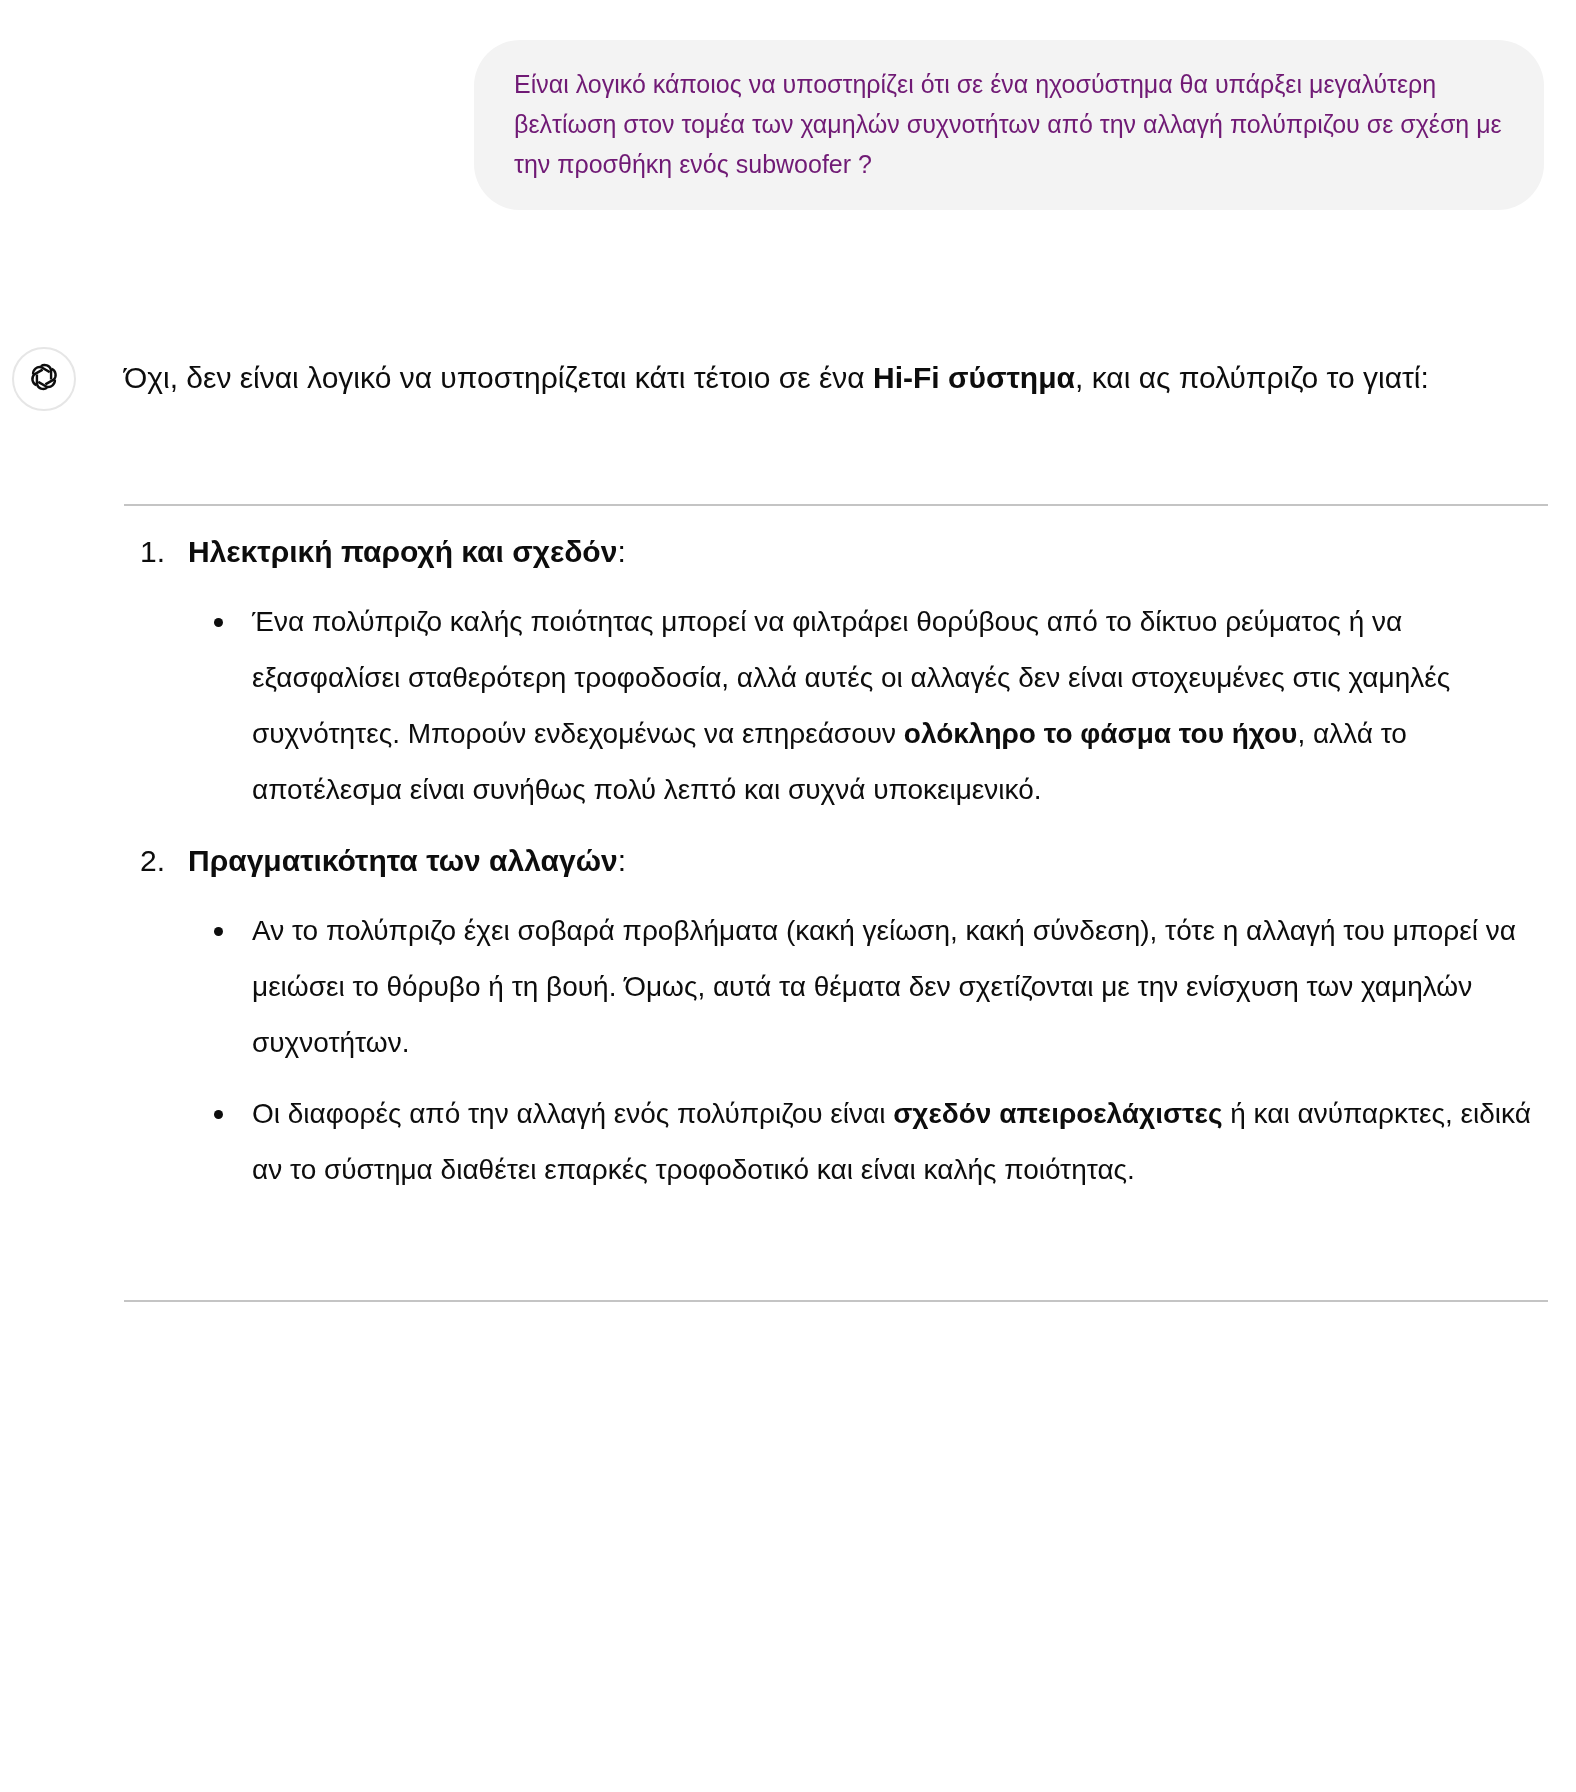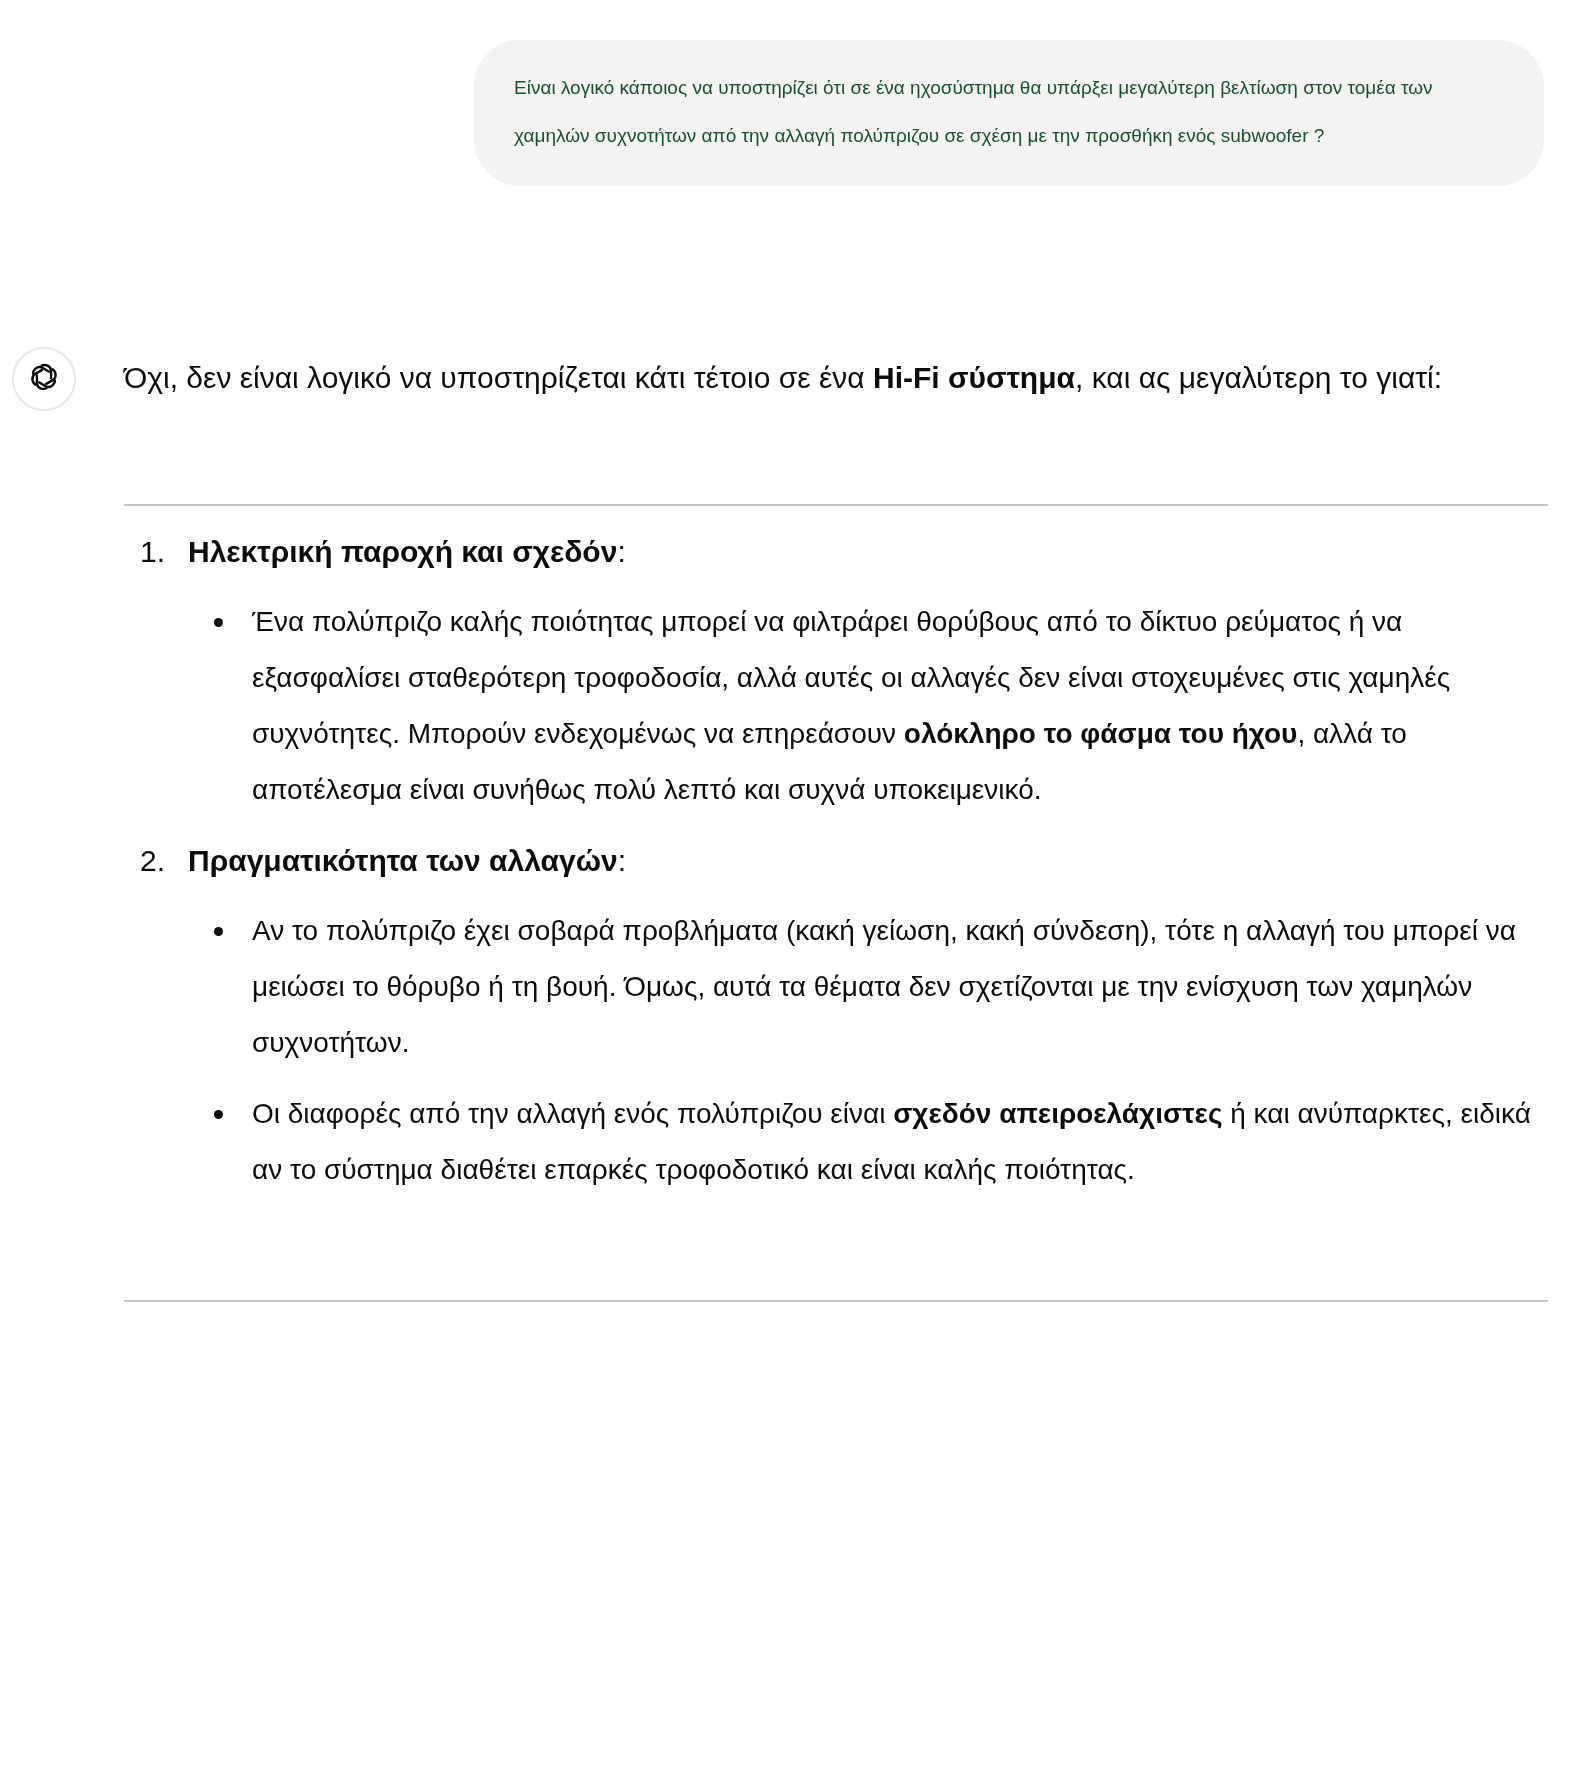--- a/index.html
+++ b/index.html
@@ -18,23 +18,23 @@
   .user-row {
     position: absolute;
     top: 40px;
     right: 32px;
     width: 1070px;
   }
   .user-bubble {
     background: #f3f3f3;
     border-radius: 46px;
     padding: 24px 40px 26px 40px;
-    font-size: 19px;
-    line-height: 48px;
-    color: #14532d;
+    font-size: 25px;
+    line-height: 40px;
+    color: #701a75;
   }
   .assistant-avatar {
     position: absolute;
     left: 12px;
     top: 347px;
     width: 64px;
     height: 64px;
     border-radius: 50%;
     border: 2px solid #e6e6e6;
     box-sizing: border-box;
@@ -124,21 +124,21 @@
         <path d="M-2.2 -7.6 C0.4 -9.4 4.2 -8.2 5.0 -5.0 L5.0 1.8" transform="rotate(120)"></path>
         <path d="M-2.2 -7.6 C0.4 -9.4 4.2 -8.2 5.0 -5.0 L5.0 1.8" transform="rotate(180)"></path>
         <path d="M-2.2 -7.6 C0.4 -9.4 4.2 -8.2 5.0 -5.0 L5.0 1.8" transform="rotate(240)"></path>
         <path d="M-2.2 -7.6 C0.4 -9.4 4.2 -8.2 5.0 -5.0 L5.0 1.8" transform="rotate(300)"></path>
       </g>
     </svg>
   </span>
 </div>
 
 <div class="assistant-body">
-  <p class="intro"><span>Όχι, δεν είναι λογικό να υποστηρίζεται κάτι τέτοιο σε ένα </span><b>Hi-Fi σύστημα</b><span>, και ας μεγαλύτερη το γιατί:</span></p>
+  <p class="intro"><span>Όχι, δεν είναι λογικό να υποστηρίζεται κάτι τέτοιο σε ένα </span><b>Hi-Fi σύστημα</b><span>, και ας πολύπριζο το γιατί:</span></p>
 
   <hr class="divider d1">
 
 
   <ol class="points">
     <li>
       <span class="num">1.</span>
       <b>Ηλεκτρική παροχή και σχεδόν</b><span>:</span>
       <ul class="subpoints">
         <li>

